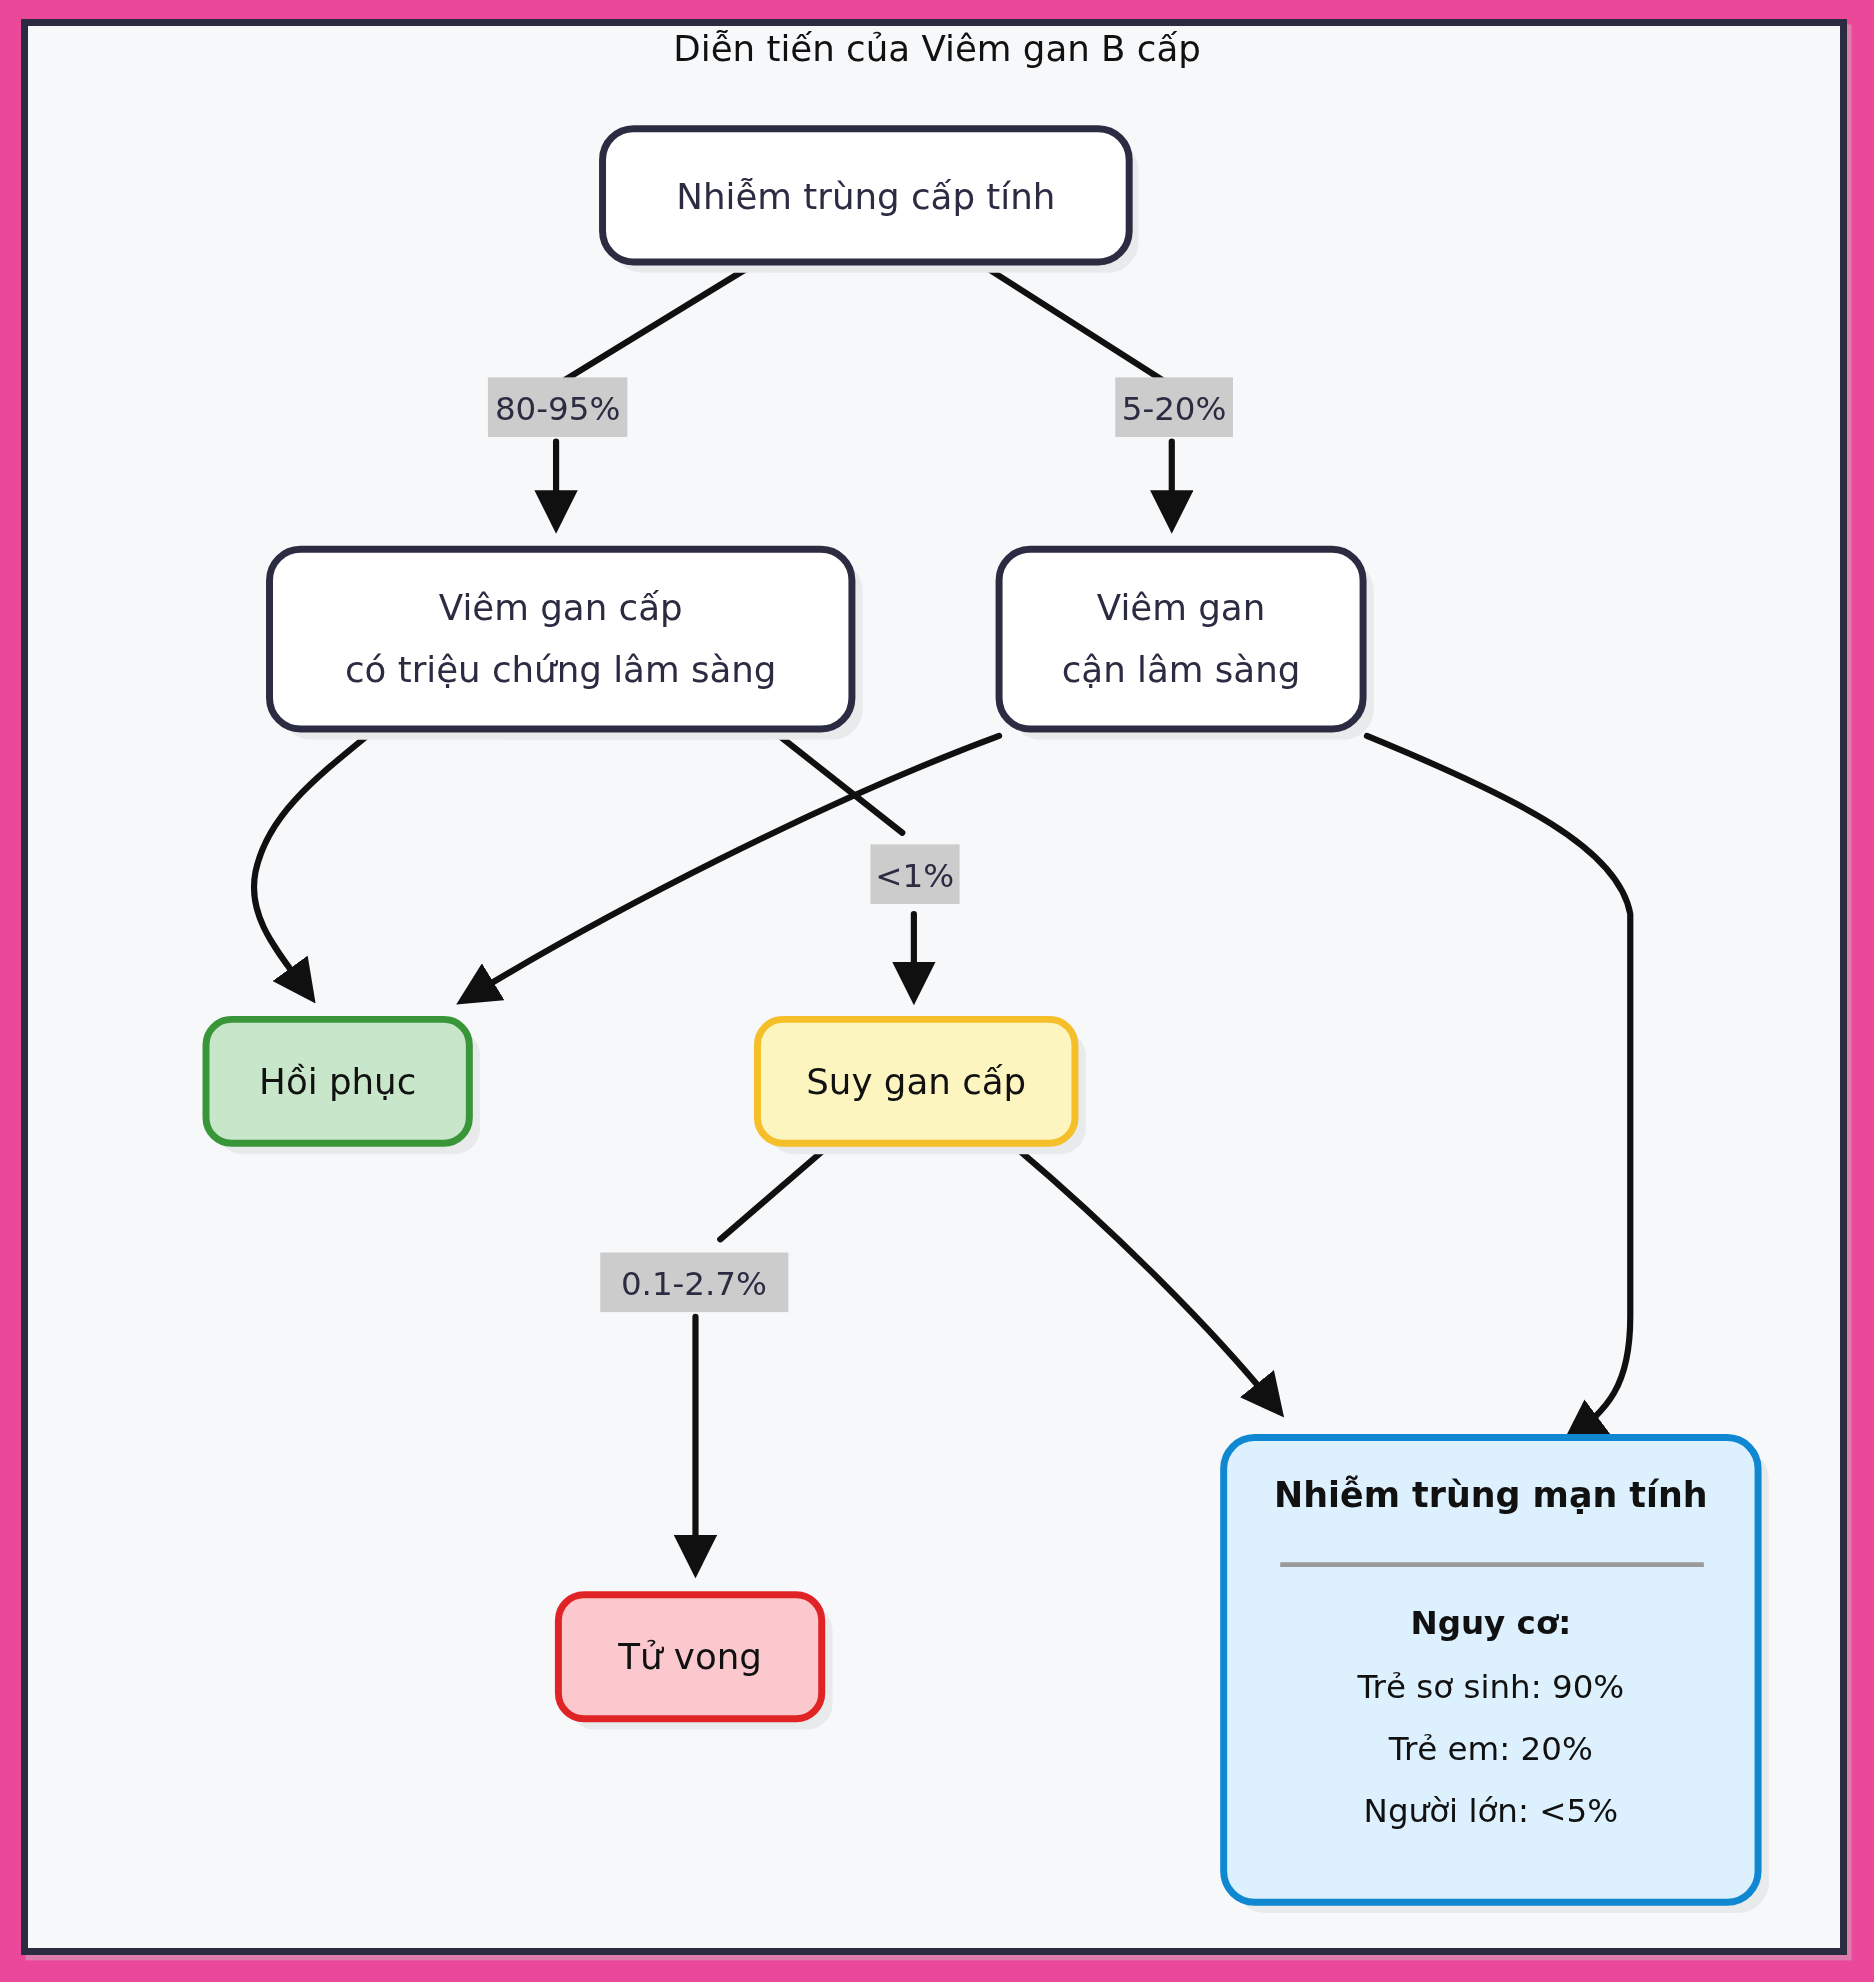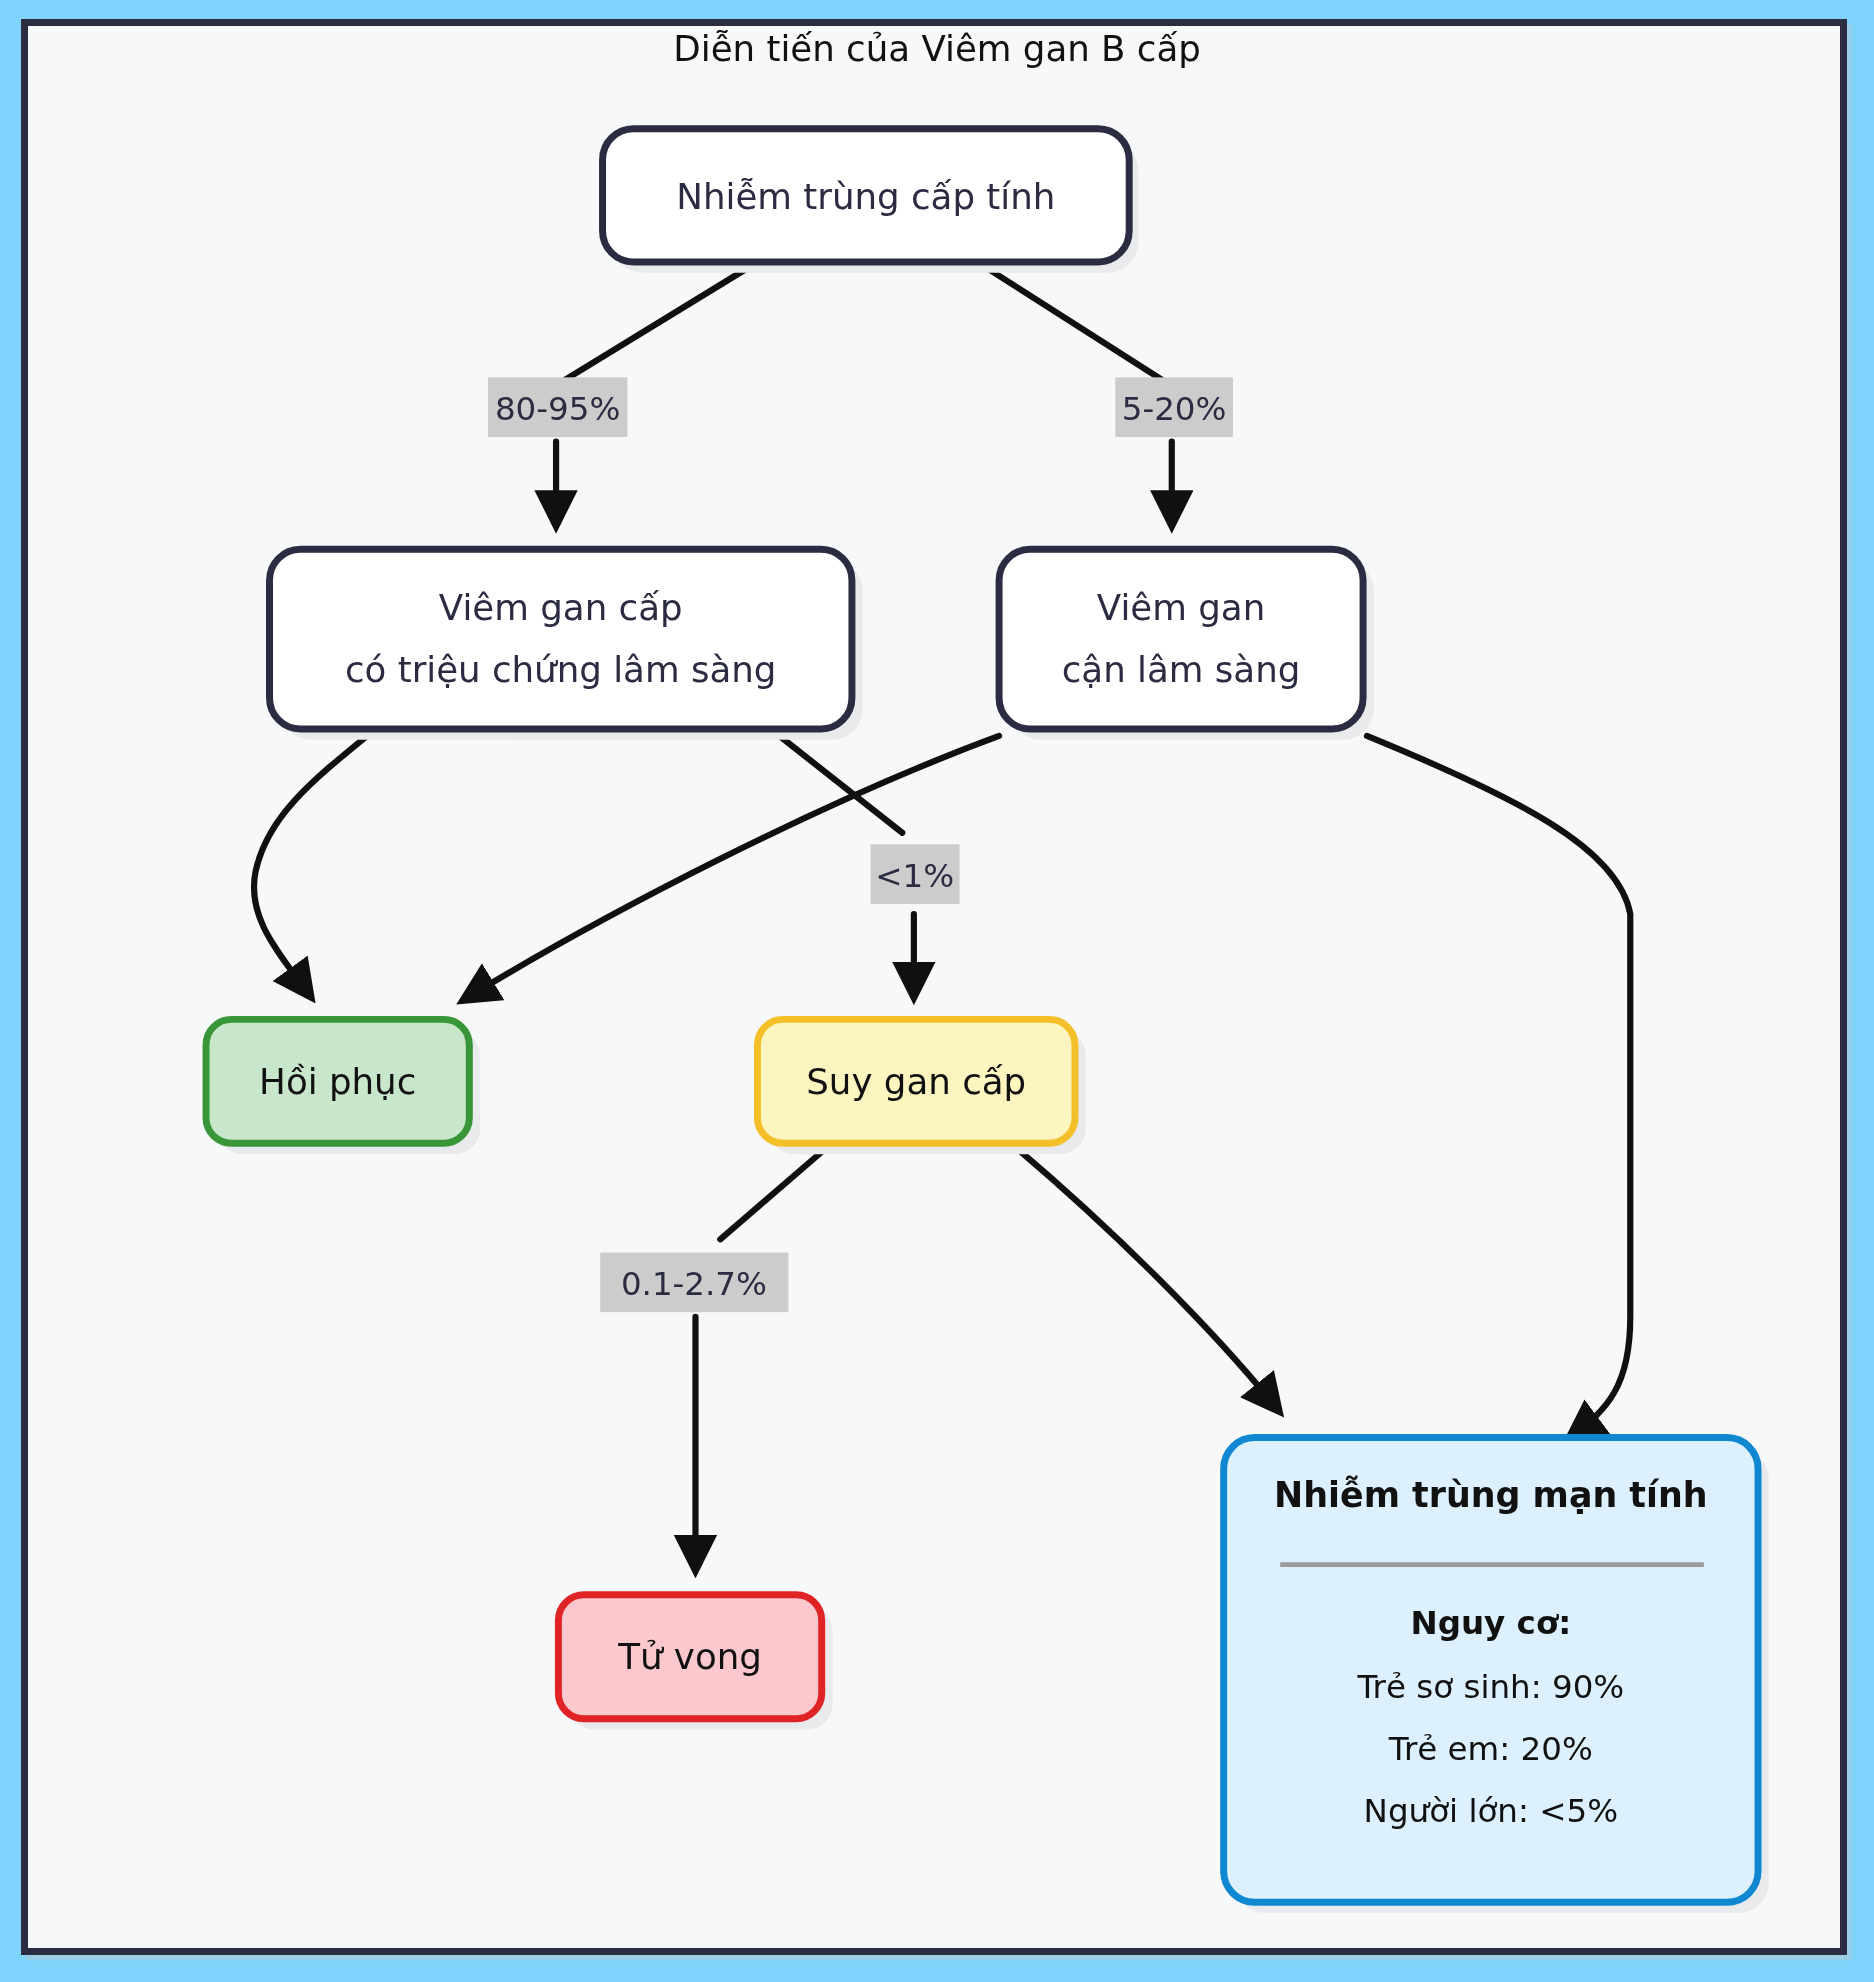--- a/index.html
+++ b/index.html
@@ -5,21 +5,21 @@
   html, body {
     margin: 0;
     padding: 0;
     background: #ffffff;
     font-family: "DejaVu Sans", sans-serif;
   }
   #page {
     position: relative;
     width: 1875px;
     height: 1983px;
-    background: #7dd3fc;
+    background: #ec4899;
     overflow: hidden;
   }
   #frame {
     position: absolute;
     left: 21px;
     top: 19.4px;
     width: 1826px;
     height: 1936px;
     background: #f7f8fa;
     border: 7px solid #2b2c42;

